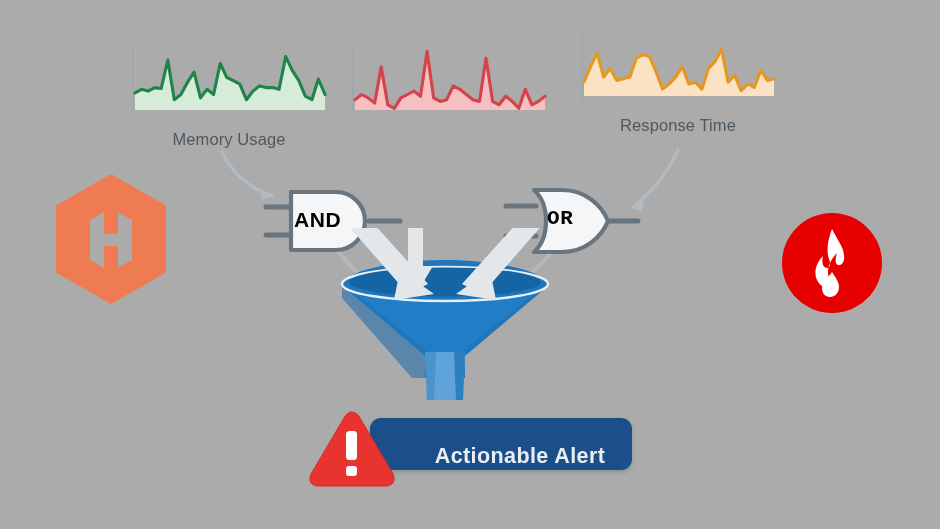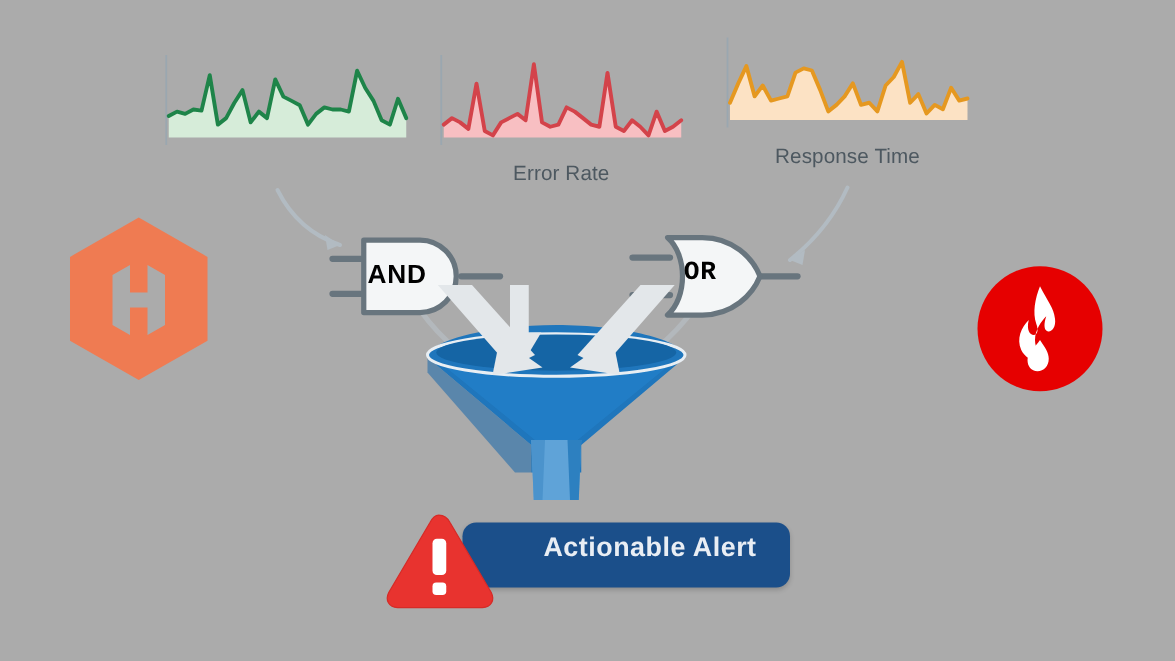--- a/index.html
+++ b/index.html
@@ -56,21 +56,21 @@
     top: 14px;
     width: 262px;
     height: 52px;
     background: #1b4f8a;
     border-radius: 11px;
     box-shadow: 0 2px 4px rgba(0,0,0,0.18);
   }
   .alert-badge-text {
     position: absolute;
     left: 95px;
-    top: 22px;
+    top: 40px;
     width: 240px;
     text-align: center;
     font-size: 21.5px;
     font-weight: bold;
     color: #e9eef4;
     letter-spacing: 0.4px;
     white-space: nowrap;
   }
 </style>
 </head>
@@ -115,31 +115,31 @@
   </svg>
 
   <div class="metric" style="left:131px; top:42px;">
     <div class="spark-wrap">
       <svg width="196" height="76" viewBox="0 0 196 76" preserveAspectRatio="none">
         <line x1="2" y1="2" x2="2" y2="74" stroke="#9aa7b0" stroke-width="1.4"></line>
         <path fill="#d6ecd9" d="M4.0,50.8 L10.6,47.3 L17.1,49.1 L23.7,45.6 L30.2,46.5 L36.8,18.1 L43.3,57.7 L49.9,52.5 L56.4,40.4 L63.0,30.1 L69.5,55.9 L76.1,47.3 L82.6,52.5 L89.2,21.5 L95.7,35.3 L102.3,38.7 L108.8,42.2 L115.4,57.7 L121.9,49.1 L128.5,43.9 L135.0,45.6 L141.6,45.6 L148.1,47.3 L154.7,14.6 L161.2,28.4 L167.8,38.7 L174.3,54.2 L180.9,57.7 L187.4,37.0 L194.0,52.5 L194.0,68 L4.0,68 Z"></path>
         <path stroke="#1e8449" stroke-width="3.1" fill="none" stroke-linejoin="round" stroke-linecap="round" d="M4.0,50.8 L10.6,47.3 L17.1,49.1 L23.7,45.6 L30.2,46.5 L36.8,18.1 L43.3,57.7 L49.9,52.5 L56.4,40.4 L63.0,30.1 L69.5,55.9 L76.1,47.3 L82.6,52.5 L89.2,21.5 L95.7,35.3 L102.3,38.7 L108.8,42.2 L115.4,57.7 L121.9,49.1 L128.5,43.9 L135.0,45.6 L141.6,45.6 L148.1,47.3 L154.7,14.6 L161.2,28.4 L167.8,38.7 L174.3,54.2 L180.9,57.7 L187.4,37.0 L194.0,52.5"></path>
       </svg>
     </div>
+    <div class="metric-label">Memory Usage</div>
   </div>
 
   <div class="metric" style="left:351px; top:42px;">
     <div class="spark-wrap">
       <svg width="196" height="76" viewBox="0 0 196 76" preserveAspectRatio="none">
         <line x1="2" y1="2" x2="2" y2="74" stroke="#9aa7b0" stroke-width="1.4"></line>
         <path fill="#f8bfc2" d="M4.0,57.7 L10.6,52.5 L17.1,55.9 L23.7,61.1 L30.2,24.9 L36.8,62.8 L43.3,66.3 L49.9,55.9 L56.4,52.5 L63.0,49.1 L69.5,54.2 L76.1,9.4 L82.6,55.9 L89.2,59.4 L95.7,57.7 L102.3,43.9 L108.8,47.3 L115.4,52.5 L121.9,57.7 L128.5,59.4 L135.0,16.3 L141.6,59.4 L148.1,62.8 L154.7,54.2 L161.2,59.4 L167.8,66.3 L174.3,47.3 L180.9,62.8 L187.4,59.4 L194.0,54.2 L194.0,68 L4.0,68 Z"></path>
         <path stroke="#d3434a" stroke-width="3.1" fill="none" stroke-linejoin="round" stroke-linecap="round" d="M4.0,57.7 L10.6,52.5 L17.1,55.9 L23.7,61.1 L30.2,24.9 L36.8,62.8 L43.3,66.3 L49.9,55.9 L56.4,52.5 L63.0,49.1 L69.5,54.2 L76.1,9.4 L82.6,55.9 L89.2,59.4 L95.7,57.7 L102.3,43.9 L108.8,47.3 L115.4,52.5 L121.9,57.7 L128.5,59.4 L135.0,16.3 L141.6,59.4 L148.1,62.8 L154.7,54.2 L161.2,59.4 L167.8,66.3 L174.3,47.3 L180.9,62.8 L187.4,59.4 L194.0,54.2"></path>
       </svg>
     </div>
-    <div class="metric-label">Error Rate</div>
   </div>
 
   <div class="metric" style="left:580px; top:28px;">
     <div class="spark-wrap">
       <svg width="196" height="76" viewBox="0 0 196 76" preserveAspectRatio="none">
         <line x1="2" y1="2" x2="2" y2="74" stroke="#9aa7b0" stroke-width="1.4"></line>
         <path fill="#fce2c4" d="M4.0,54.2 L10.6,38.7 L17.1,24.9 L23.7,49.1 L30.2,40.4 L36.8,52.5 L43.3,50.8 L49.9,49.1 L56.4,30.1 L63.0,26.7 L69.5,28.4 L76.1,43.9 L82.6,61.1 L89.2,55.9 L95.7,49.1 L102.3,38.7 L108.8,55.9 L115.4,54.2 L121.9,61.1 L128.5,40.4 L135.0,33.6 L141.6,21.5 L148.1,54.2 L154.7,47.3 L161.2,62.8 L167.8,55.9 L174.3,59.4 L180.9,42.2 L187.4,52.5 L194.0,50.8 L194.0,68 L4.0,68 Z"></path>
         <path stroke="#e59820" stroke-width="3.1" fill="none" stroke-linejoin="round" stroke-linecap="round" d="M4.0,54.2 L10.6,38.7 L17.1,24.9 L23.7,49.1 L30.2,40.4 L36.8,52.5 L43.3,50.8 L49.9,49.1 L56.4,30.1 L63.0,26.7 L69.5,28.4 L76.1,43.9 L82.6,61.1 L89.2,55.9 L95.7,49.1 L102.3,38.7 L108.8,55.9 L115.4,54.2 L121.9,61.1 L128.5,40.4 L135.0,33.6 L141.6,21.5 L148.1,54.2 L154.7,47.3 L161.2,62.8 L167.8,55.9 L174.3,59.4 L180.9,42.2 L187.4,52.5 L194.0,50.8"></path>
       </svg>
     </div>

